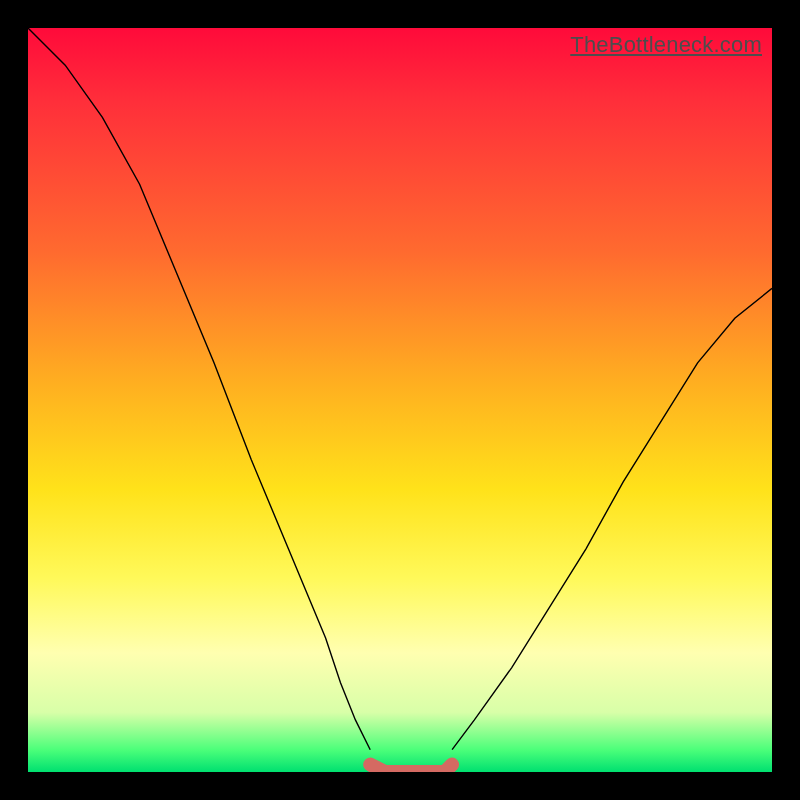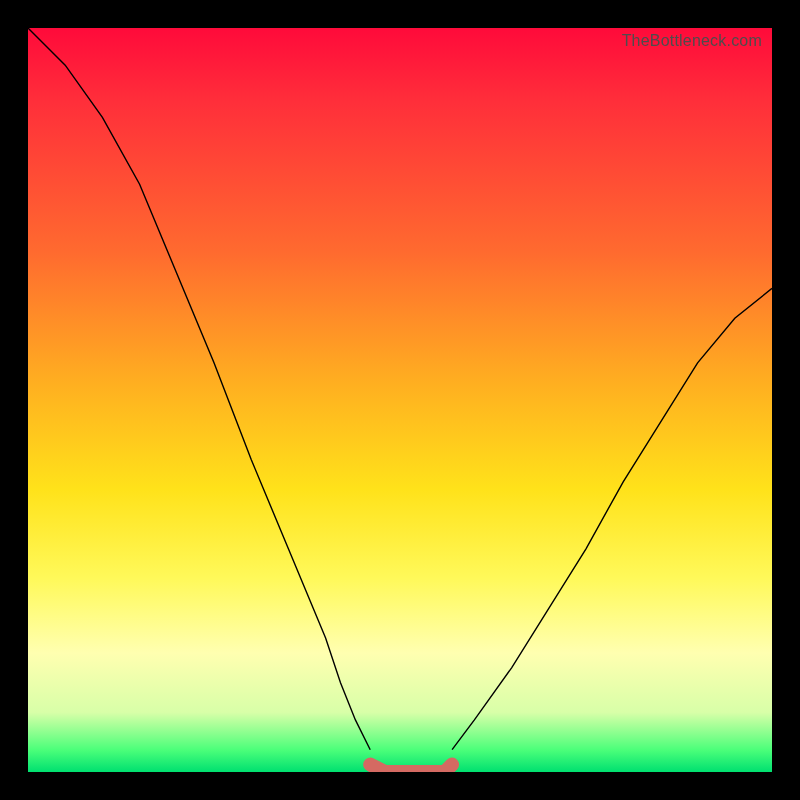--- a/index.html
+++ b/index.html
@@ -39,24 +39,25 @@
       #ffffb0 84%,
       #d8ffa8 92%,
       #4cff7a 97%,
       #00e070 100%);
   }
   .watermark {
     position: absolute;
     top: 4px;
     right: 10px;
     color: #4d4d4d;
-    font-size: 16px;
+    font-size: 22px;
     font-weight: 500;
     letter-spacing: 0.2px;
     user-select: none;
+    text-decoration: underline;
   }
   svg.curve {
     position: absolute;
     inset: 0;
     width: 100%;
     height: 100%;
     overflow: visible;
   }
   .thin-line {
     fill: none;

